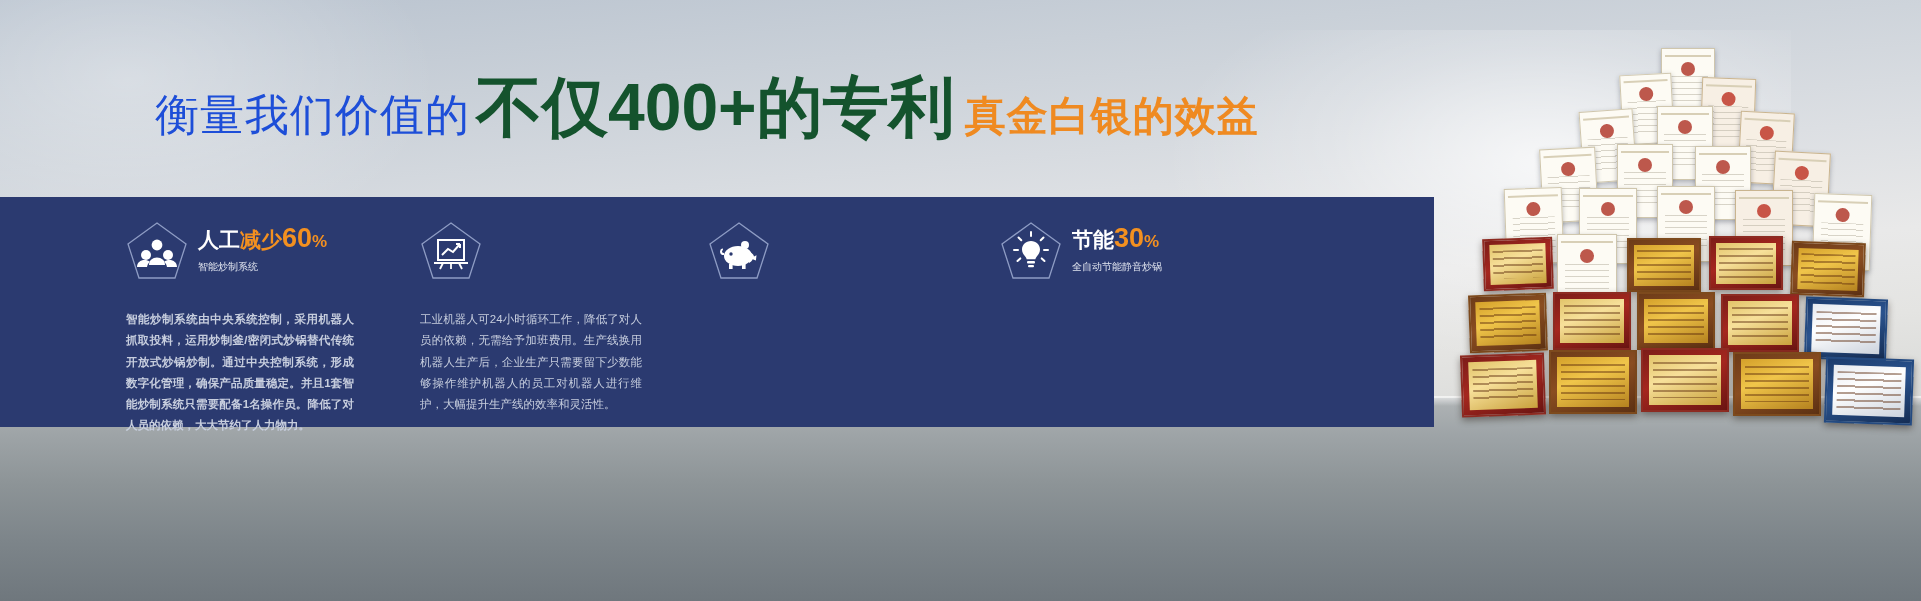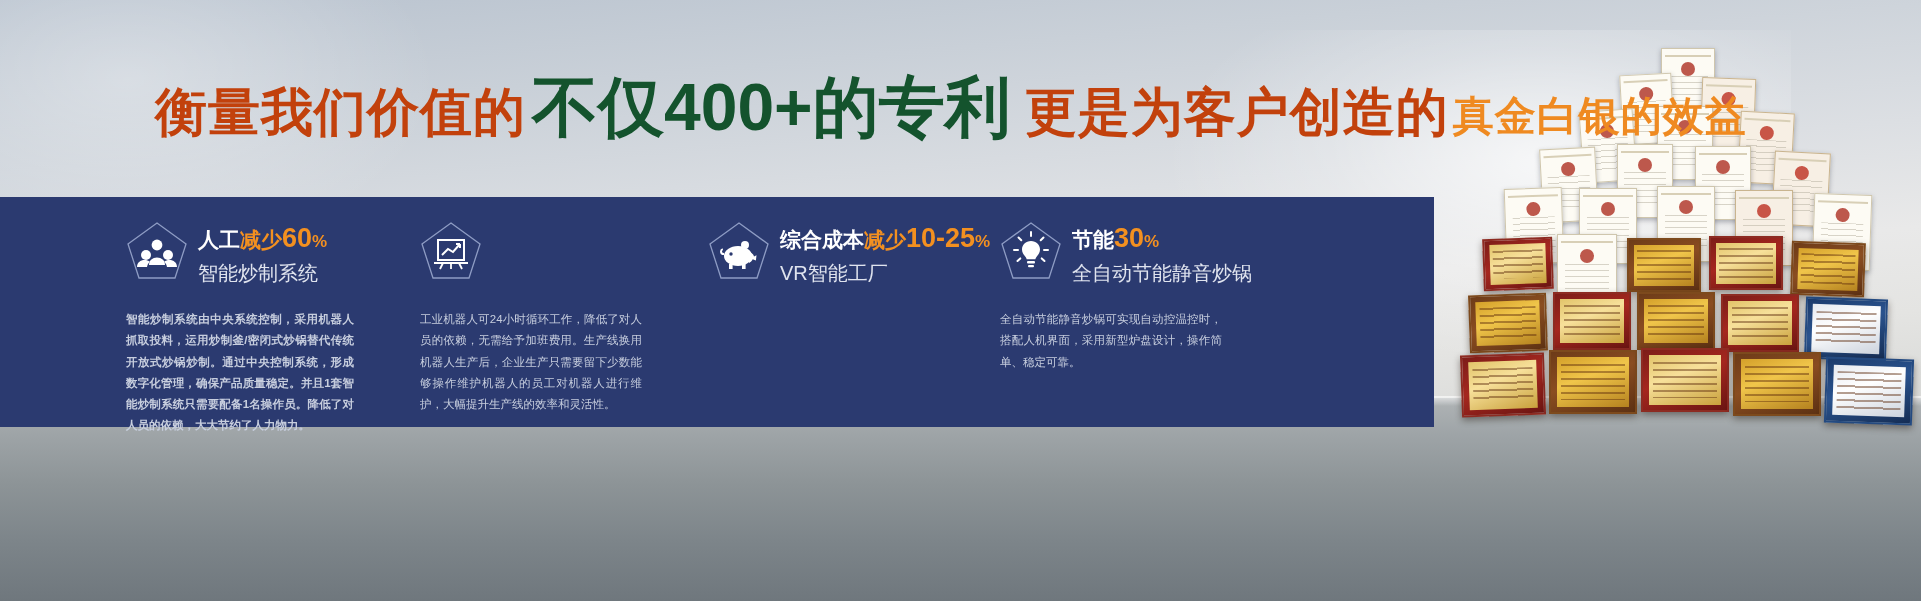--- a/index.html
+++ b/index.html
@@ -35,21 +35,21 @@
     pointer-events:none;
   }
 
   
   .headline{
     position:absolute;left:155px;top:74px;white-space:nowrap;
     line-height:1;
     display:flex;align-items:baseline;
   }
   .hl-pre,.hl-mid{
-    font-size:52px;color:#c2410c;letter-spacing:1px;font-weight:700;
+    font-size:44px;color:#1d4ed8;letter-spacing:1px;font-weight:400;
   }
   .hl-pre{margin-right:2px;}
   .hl-strong{
     font-size:66px;font-weight:bold;color:#14532d;letter-spacing:0px;
     margin:0 6px 0 4px;
   }
   .hl-accent{
     font-size:41px;font-weight:bold;color:#ef8a21;letter-spacing:1px;margin-left:4px;
   }
   .hl-mid{margin-left:8px;}
@@ -80,21 +80,21 @@
   }
   .hex svg{display:block;}
   .card-titles{padding-top:2px;}
   .card-title{
     font-size:21px;font-weight:bold;color:#ffffff;line-height:1.15;white-space:nowrap;
   }
   .card-title .num{color:#f39020;font-size:27px;font-weight:bold;}
   .card-title .hi{color:#f39020;}
   .card-title .pct{color:#f39020;font-size:17px;font-weight:bold;}
   .card-sub{
-    font-size:20px;color:#dfe3ee;margin-top:6px;font-weight:400;white-space:nowrap;
+    font-size:10px;color:#dfe3ee;margin-top:6px;font-weight:400;white-space:nowrap;
   }
   .card-body{
     font-size:11.5px;line-height:1.85;color:#c7cede;margin-top:14px;
     text-align:justify;
   }
   .card-1 .card-body{width:228px;font-weight:bold;}
   .card-2 .card-body{width:222px;}
   .card-3 .card-body{width:222px;}
   .card-4 .card-body{width:222px;}
 
@@ -277,21 +277,20 @@
       </div>
     <div class="plaque blue" style="left:364px;top:310px;width:84px;height:62px;transform:rotate(2deg);">
         <span class="face"></span>
         <span class="txt"></span>
       </div>
   </div>
 
   <div class="headline">
     <span class="hl-pre">衡量我们价值的</span>
     <span class="hl-strong">不仅400+的专利</span>
-    <span class="hl-mid">更是为客户创造的</span>
     <span class="hl-accent">真金白银的效益</span>
   </div>
 
   <div class="panel">
    <div class="panel-inner">
 
     <div class="card card-1">
       <div class="card-head">
         <span class="hexwrap">
           <span class="hex">
@@ -344,26 +343,20 @@
               <polygon points="31,2 60,23 49,57 13,57 2,23" fill="none" stroke="#8e9cc4" stroke-width="1.3"></polygon>
               <ellipse cx="30" cy="35" rx="14" ry="10" fill="#ffffff"></ellipse>
               <path d="M41 31c2.5.6 4.4 2.2 5 4.4l2.5-1.2-.6 5.2-3.2-1.2c-.8 1.6-2.1 2.9-3.7 3.8z" fill="#ffffff"></path>
               <circle cx="37" cy="24" r="4" fill="#ffffff"></circle>
               <rect x="21" y="43" width="3.6" height="5" fill="#ffffff"></rect>
               <rect x="34" y="43" width="3.6" height="5" fill="#ffffff"></rect>
               <circle cx="23" cy="33" r="1.7" fill="#2b3a70"></circle>
               <path d="M16 33c-2 0-3-1.2-3-2.6 0-1.2.8-2 1.8-2.3" fill="none" stroke="#ffffff" stroke-width="2"></path>
             </svg>
           </span>
-        </span>
-        <span class="card-titles">
-          <div class="card-title">
-            <span>综合成本</span><span class="hi">减少</span><span class="num">10-25</span><span class="pct">%</span>
-          </div>
-          <div class="card-sub">VR智能工厂</div>
         </span>
       </div>
     </div>
 
     <div class="card card-4">
       <div class="card-head">
         <span class="hexwrap">
           <span class="hex">
             <svg width="62" height="60" viewBox="0 0 62 60">
               <polygon points="31,2 60,23 49,57 13,57 2,23" fill="none" stroke="#8e9cc4" stroke-width="1.3"></polygon>
@@ -382,19 +375,18 @@
             </svg>
           </span>
         </span>
         <span class="card-titles">
           <div class="card-title">
             <span>节能</span><span class="hi"></span><span class="num">30</span><span class="pct">%</span>
           </div>
           <div class="card-sub">全自动节能静音炒锅</div>
         </span>
       </div>
-      <div class="card-body">全自动节能静音炒锅可实现自动控温控时，搭配人机界面，采用新型炉盘设计，操作简单、稳定可靠。</div>
     </div>
 
    </div>
   </div>
 
 </div>
 
 </body></html>

